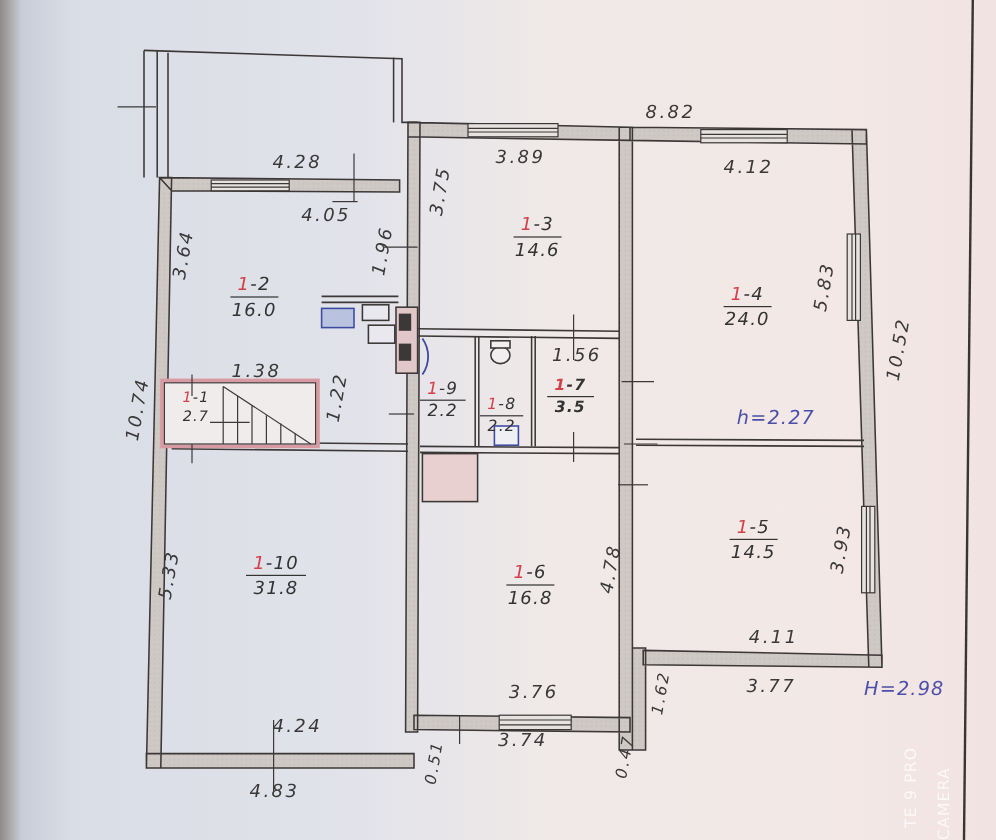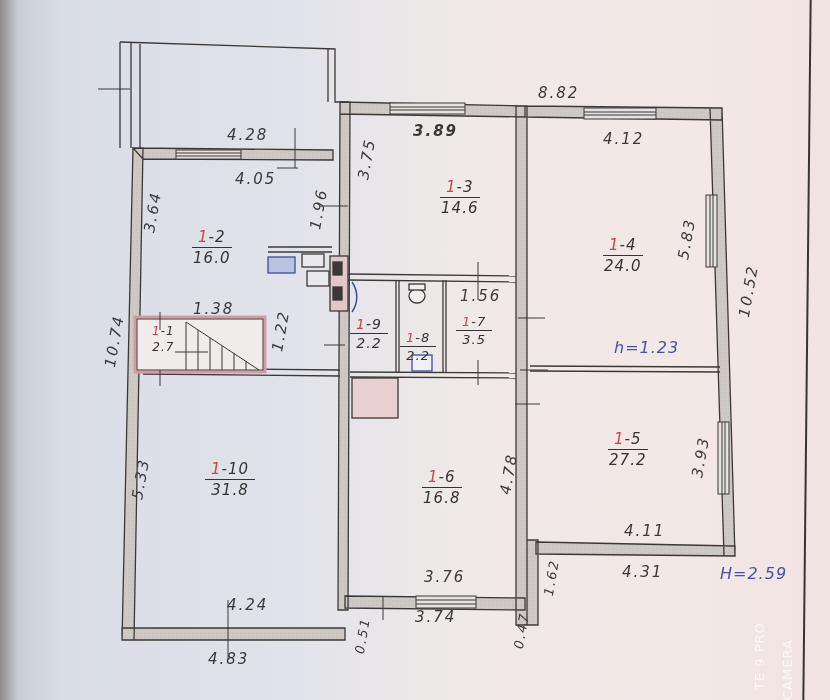--- a/index.html
+++ b/index.html
@@ -129,83 +129,83 @@
       <line x1="228" y1="600" x2="228" y2="660"></line>
       <line x1="383" y1="596" x2="383" y2="620"></line>
       <line x1="520" y1="370" x2="548" y2="370"></line>
       <line x1="324" y1="345" x2="345" y2="345"></line>
     </g>
   </g>
 </svg>
 
 <div class="lbl" style="left:538px;top:84px;">8.82</div>
 <div class="lbl" style="left:227px;top:126px;">4.28</div>
-<div class="lbl" style="left:235px;top:170px;">4.05</div>
+<div class="lbl" style="left:251px;top:170px;">4.05</div>
 <div class="lbl rot" style="left:132px;top:203px;transform:rotate(-80deg);">3.64</div>
 <div class="lbl rot" style="left:298px;top:200px;transform:rotate(-80deg);">1.96</div>
-<div class="lbl" style="left:413px;top:122px;font-weight:bold;">3.89</div>
+<div class="lbl" style="left:413px;top:122px;">3.89</div>
 <div class="lbl rot" style="left:346px;top:150px;transform:rotate(-80deg);">3.75</div>
 <div class="lbl" style="left:603px;top:130px;">4.12</div>
 <div class="lbl rot" style="left:666px;top:230px;transform:rotate(-80deg);">5.83</div>
 <div class="lbl rot" style="left:722px;top:282px;transform:rotate(-80deg);">10.52</div>
 <div class="lbl rot" style="left:88px;top:332px;transform:rotate(-80deg);">10.74</div>
 <div class="lbl" style="left:193px;top:300px;">1.38</div>
 <div class="lbl rot" style="left:260px;top:322px;transform:rotate(-80deg);">1.22</div>
 <div class="lbl" style="left:460px;top:287px;">1.56</div>
 <div class="lbl rot" style="left:120px;top:470px;transform:rotate(-80deg);">5.33</div>
 <div class="lbl" style="left:227px;top:596px;">4.24</div>
 <div class="lbl" style="left:208px;top:650px;">4.83</div>
 <div class="lbl rot" style="left:488px;top:465px;transform:rotate(-80deg);">4.78</div>
 <div class="lbl" style="left:424px;top:568px;">3.76</div>
 <div class="lbl" style="left:415px;top:608px;">3.74</div>
 <div class="lbl rot" style="left:680px;top:448px;transform:rotate(-80deg);">3.93</div>
 <div class="lbl" style="left:624px;top:522px;">4.11</div>
-<div class="lbl" style="left:622px;top:563px;">4.31</div>
+<div class="lbl" style="left:622px;top:563px;">3.77</div>
 <div class="lbl rot" style="left:344px;top:628px;transform:rotate(-80deg);font-size:13px;">0.51</div>
 <div class="lbl rot" style="left:503px;top:623px;transform:rotate(-80deg);font-size:13px;">0.47</div>
 <div class="lbl rot" style="left:533px;top:570px;transform:rotate(-80deg);font-size:13px;">1.62</div>
 
 <div class="room" style="left:192px;top:228px;">
   <span class="num"><span class="r">1</span><span>-2</span></span>
   <span class="area">16.0</span>
 </div>
-<div class="room" style="left:440px;top:178px;">
+<div class="room" style="left:428px;top:178px;">
   <span class="num"><span class="r">1</span><span>-3</span></span>
   <span class="area">14.6</span>
 </div>
 <div class="room" style="left:603px;top:236px;">
   <span class="num"><span class="r">1</span><span>-4</span></span>
   <span class="area">24.0</span>
 </div>
 <div class="room" style="left:146px;top:324px;font-size:12px;">
   <span class="num" style="border:none;"><span class="r">1</span><span>-1</span></span>
   <span class="area">2.7</span>
 </div>
 <div class="room" style="left:350px;top:316px;font-size:14px;">
   <span class="num"><span class="r">1</span><span>-9</span></span>
   <span class="area">2.2</span>
 </div>
 <div class="room" style="left:400px;top:314px;font-size:13px;margin-top:16px;">
   <span class="num"><span class="r">1</span><span>-8</span></span>
   <span class="area">2.2</span>
 </div>
-<div class="room" style="left:456px;top:314px;font-size:13px;">
+<div class="room" style="left:456px;top:314px;font-size:13px;font-weight:bold;">
   <span class="num"><span class="r">1</span><span>-7</span></span>
   <span class="area">3.5</span>
 </div>
 <div class="room" style="left:205px;top:460px;">
   <span class="num"><span class="r">1</span><span>-10</span></span>
   <span class="area">31.8</span>
 </div>
 <div class="room" style="left:422px;top:468px;">
   <span class="num"><span class="r">1</span><span>-6</span></span>
   <span class="area">16.8</span>
 </div>
 <div class="room" style="left:608px;top:430px;">
   <span class="num"><span class="r">1</span><span>-5</span></span>
-  <span class="area">27.2</span>
-</div>
-
-<div class="h" style="left:614px;top:338px;">h=1.23</div>
-<div class="h" style="left:720px;top:564px;">H=2.59</div>
+  <span class="area">14.5</span>
+</div>
+
+<div class="h" style="left:614px;top:338px;">h=2.27</div>
+<div class="h" style="left:720px;top:564px;">H=2.98</div>
 
 <div class="watermark" style="left:752px;top:690px;">TE 9 PRO</div>
 <div class="watermark" style="left:780px;top:700px;">CAMERA</div>
 
 </body></html>

